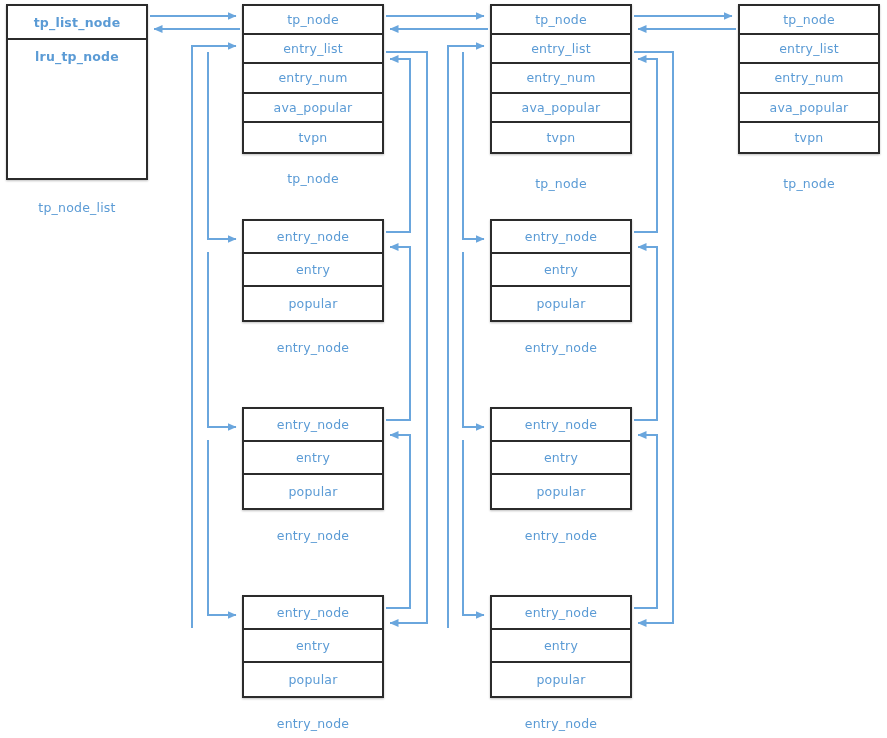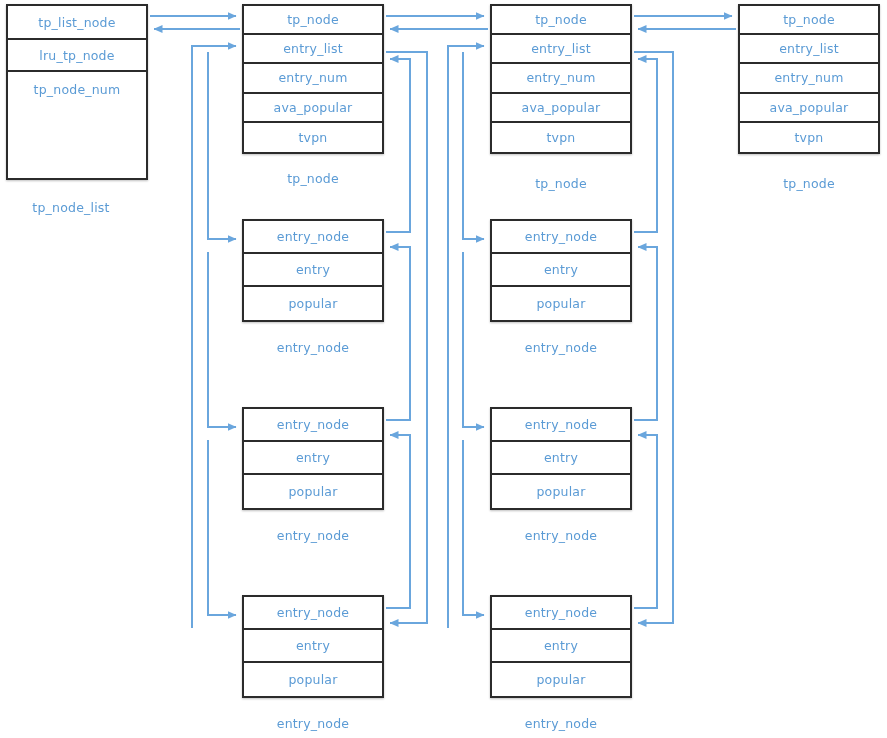--- a/index.html
+++ b/index.html
@@ -100,24 +100,23 @@
       <path d="M448,628 L448,46 L484,46" marker-end="url(#ah-r)"></path>
 
       <path d="M634,232 L657,232 L657,59 L638,59" marker-end="url(#ah-l)"></path>
       <path d="M634,420 L657,420 L657,247 L638,247" marker-end="url(#ah-l)"></path>
       <path d="M634,608 L657,608 L657,435 L638,435" marker-end="url(#ah-l)"></path>
       <path d="M634,52 L673,52 L673,623 L638,623" marker-end="url(#ah-l)"></path>
 
     </g>
   </svg>
 
-<div class="struct-box" style="left: 6px; top: 4px; width: 142px; height: 176px;">
+<div class="struct-box" style="left: 6px; top: 4px; width: 142px; height: 176px; font-weight: bold;">
       <div class="struct-row" style="height: 34.4px;">tp_list_node</div>
       <div class="struct-row" style="height: 32px;">lru_tp_node</div>
-      <div class="struct-row" style="height: 34.4px;">tp_node_num</div>
     </div>
     <div class="struct-box" style="left: 242px; top: 4px; width: 142px; height: 150px;">
       <div class="struct-row" style="height: 29.2px;">tp_node</div>
       <div class="struct-row" style="height: 29.2px;">entry_list</div>
       <div class="struct-row" style="height: 29.2px;">entry_num</div>
       <div class="struct-row" style="height: 29.2px;">ava_popular</div>
       <div class="struct-row" style="height: 29.2px;">tvpn</div>
     </div>
     <div class="struct-box" style="left: 490px; top: 4px; width: 142px; height: 150px;">
       <div class="struct-row" style="height: 29.2px;">tp_node</div>
@@ -156,21 +155,21 @@
     <div class="struct-box" style="left: 242px; top: 595px; width: 142px; height: 103px;">
       <div class="struct-row" style="height: 33px;">entry_node</div>
       <div class="struct-row" style="height: 33px;">entry</div>
       <div class="struct-row" style="height: 33px;">popular</div>
     </div>
     <div class="struct-box" style="left: 490px; top: 595px; width: 142px; height: 103px;">
       <div class="struct-row" style="height: 33px;">entry_node</div>
       <div class="struct-row" style="height: 33px;">entry</div>
       <div class="struct-row" style="height: 33px;">popular</div>
     </div>
-    <div class="caption" style="left: 0; top: 200px; width: 142px;">tp_node_list</div>
+    <div class="caption" style="left: 6px; top: 200px; width: 142px;">tp_node_list</div>
     <div class="caption" style="left: 242px; top: 171px; width: 142px;">tp_node</div>
     <div class="caption" style="left: 490px; top: 176px; width: 142px;">tp_node</div>
     <div class="caption" style="left: 738px; top: 176px; width: 142px;">tp_node</div>
     <div class="caption" style="left: 242px; top: 340px; width: 142px;">entry_node</div>
     <div class="caption" style="left: 490px; top: 340px; width: 142px;">entry_node</div>
     <div class="caption" style="left: 242px; top: 528px; width: 142px;">entry_node</div>
     <div class="caption" style="left: 490px; top: 528px; width: 142px;">entry_node</div>
     <div class="caption" style="left: 242px; top: 716px; width: 142px;">entry_node</div>
     <div class="caption" style="left: 490px; top: 716px; width: 142px;">entry_node</div>
   </div>

